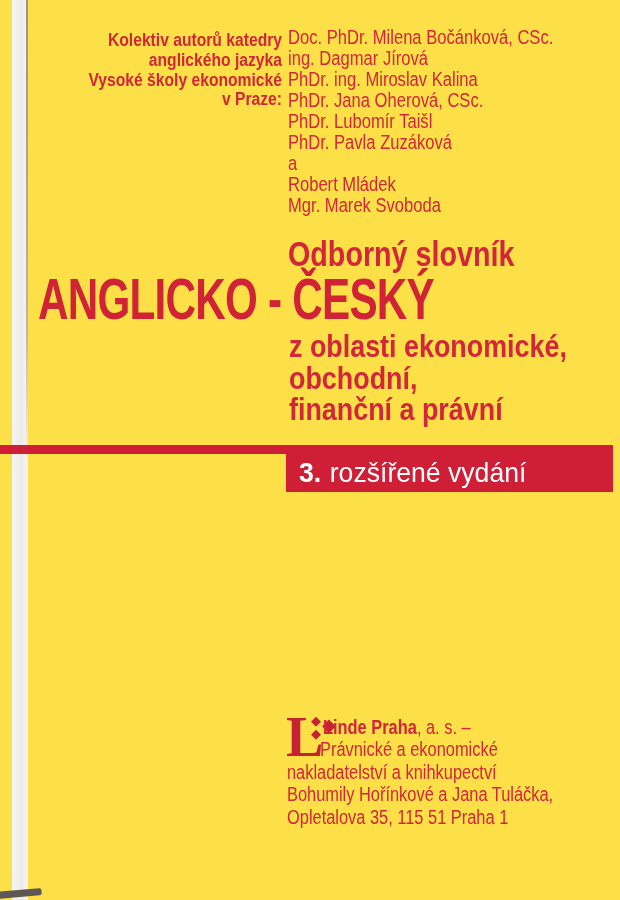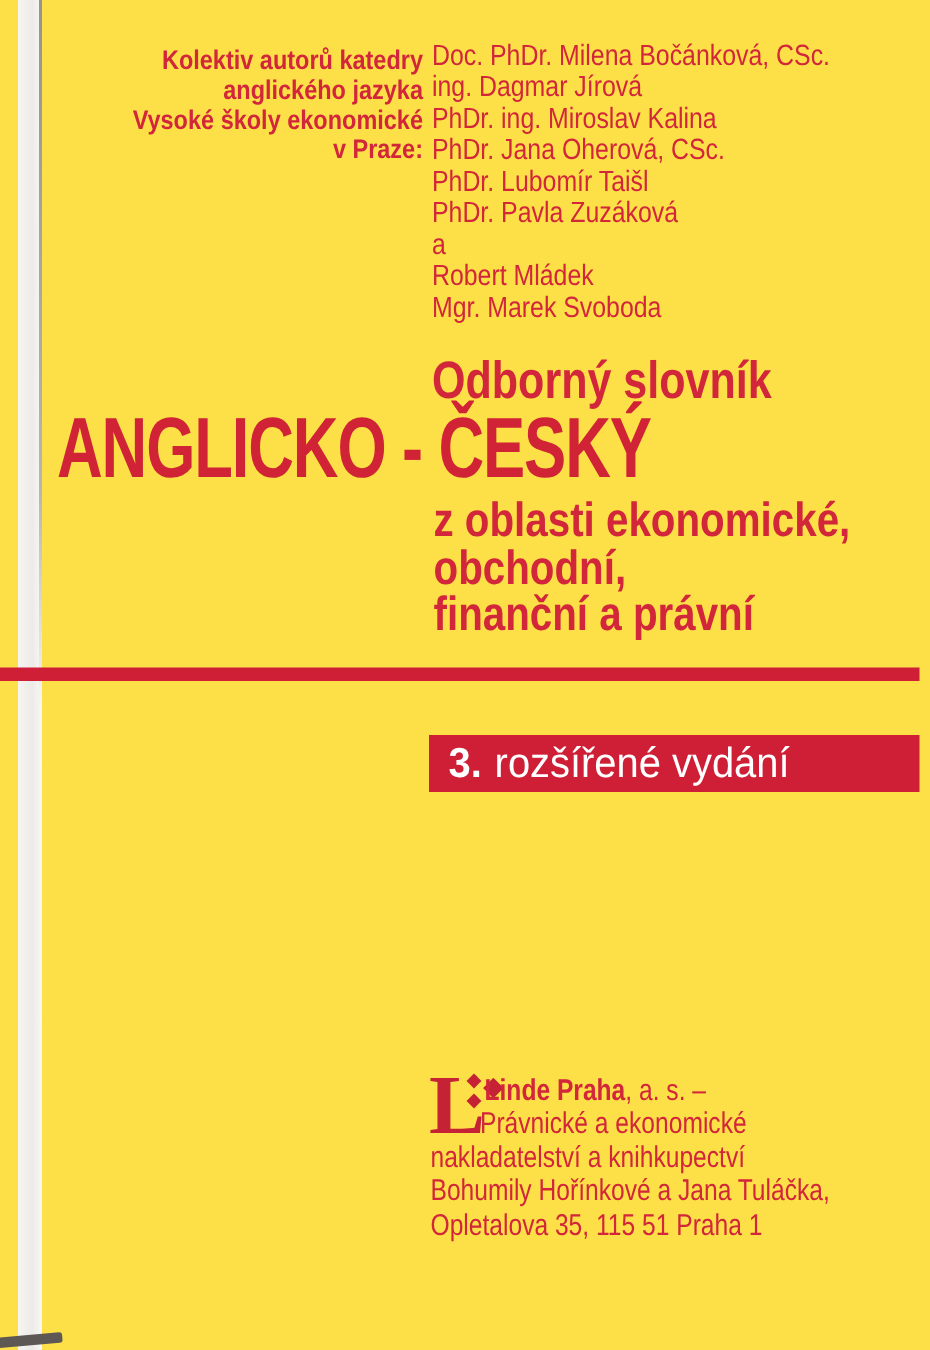--- a/index.html
+++ b/index.html
@@ -38,21 +38,21 @@
   .subtitle { position:absolute; left:289px; top:331px; font-weight:bold;
     font-size:32px; line-height:31.5px; transform:scaleX(0.84);
     transform-origin:top left; white-space:nowrap; }
 
   
   .edition-rule { position:absolute; left:0; top:445px; width:613px; height:9px;
     background:#ce1f36; }
   .edition-box { position:absolute; left:286px; top:454px; width:327px; height:38px;
     background:#ce1f36; color:#ffffff; font-size:28px; line-height:38px;
     padding-left:13px; box-sizing:border-box; white-space:nowrap;
-    transform-origin:top left;margin-top:36px; }
+    transform-origin:top left; }
   .edition-box .inner { display:inline-block; transform:scaleX(0.95);
     transform-origin:left center; }
   .edition-box .num { font-weight:bold; margin-right:9px; }
 
   
   .publisher { position:absolute; left:286px; top:712px; width:300px; height:130px; }
   .logo { position:absolute; left:0; top:0; width:46px; height:52px; }
   .logo .letter { position:absolute; left:0; top:0;
     font-family:"Liberation Serif", serif; font-weight:bold;
     font-size:56px; line-height:50px; color:#c52235; }

